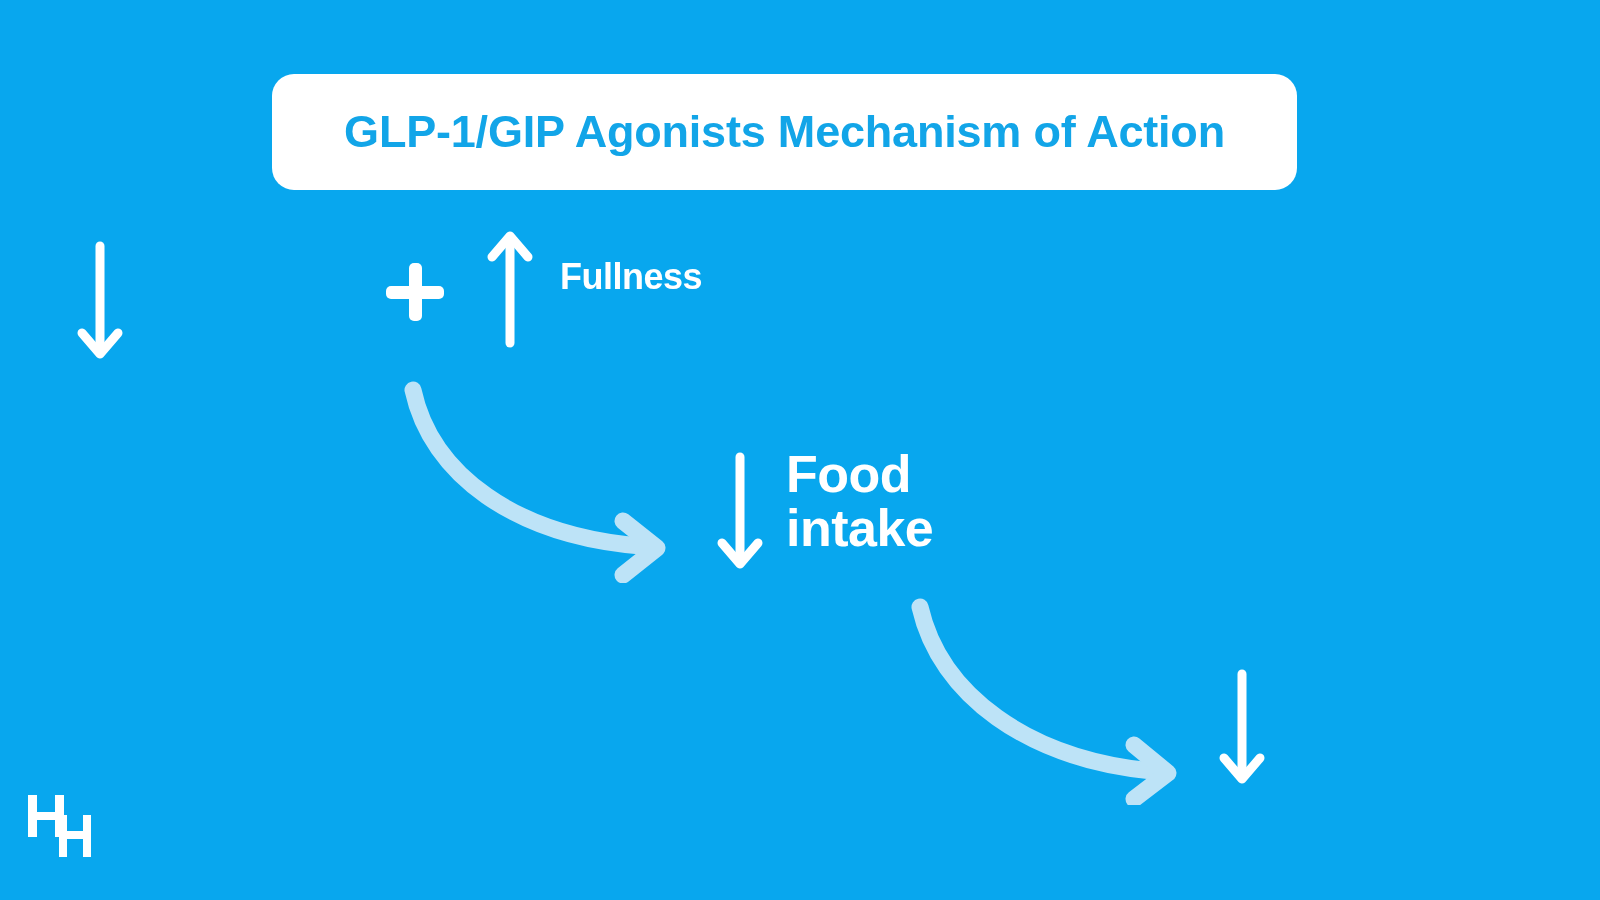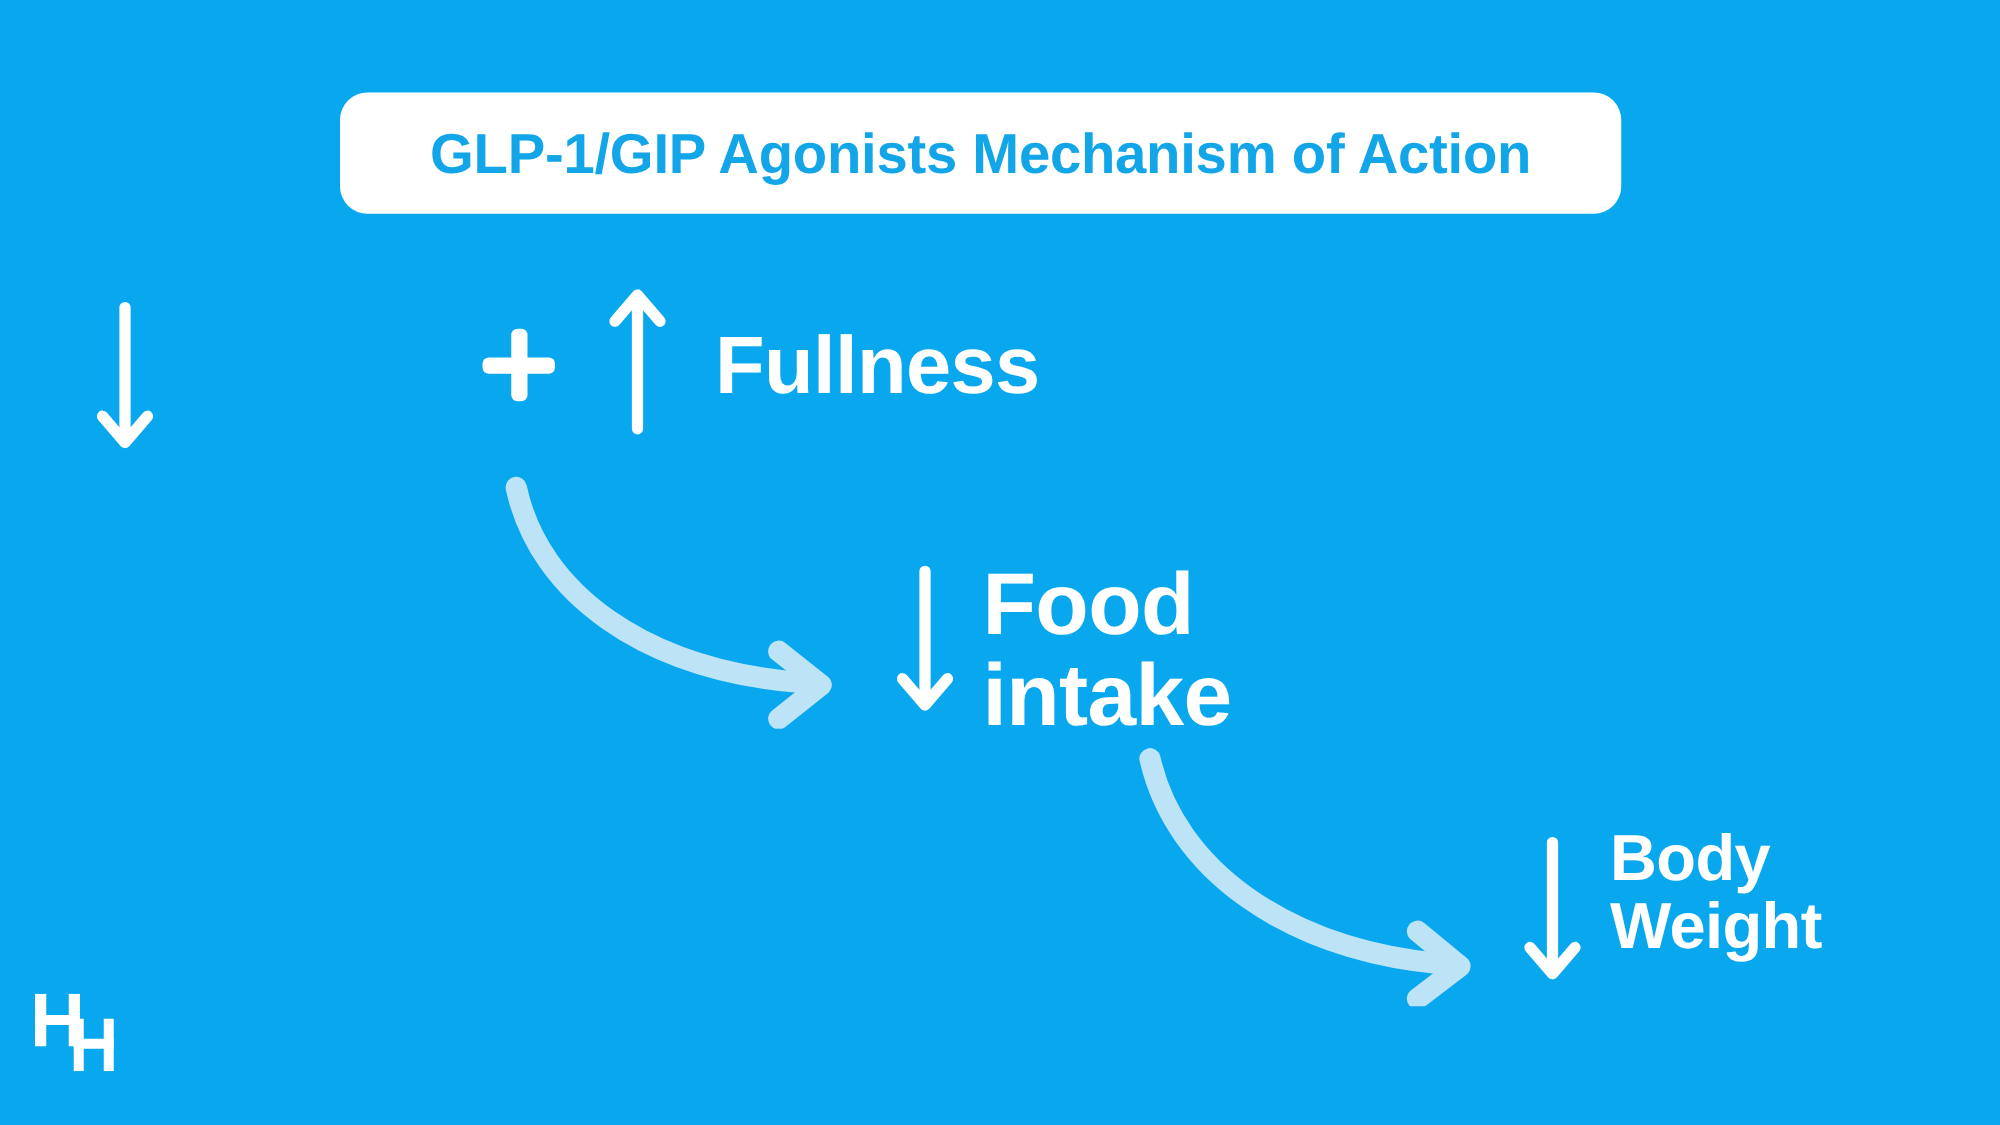--- a/index.html
+++ b/index.html
@@ -17,21 +17,21 @@
     font-family: "Liberation Sans", sans-serif;
     -webkit-font-smoothing: antialiased;
   }
 
   
   .title-pill {
     position: absolute;
     left: 272px;
     top: 74px;
     width: 1025px;
-    height: 97px;
+    height: 116px;
     background: #ffffff;
     border-radius: 22px;
     display: flex;
     align-items: center;
     justify-content: center;
   }
   .title-text {
     color: #12a5e8;
     font-size: 45px;
     font-weight: bold;
@@ -52,27 +52,26 @@
   }
 
   #appetite-label {
     left: 136px;
     top: 258px;
     font-size: 52px;
   }
   #fullness-label {
     left: 560px;
     top: 258px;
-    font-size: 65px;
-    margin-left: 12px;
+    font-size: 36px;
   }
   #food-intake-label {
     left: 786px;
     top: 447px;
-    font-size: 70px;
+    font-size: 52px;
   }
   #body-weight-label {
     left: 1288px;
     top: 660px;
     font-size: 52px;
   }
 
   
   .straight-arrow {
     position: absolute;
@@ -161,22 +160,20 @@
   <svg class="curved-arrow" style="left:900px; top:595px;" width="285" height="210" viewBox="0 0 285 210">
     <path d="M 20 12 C 40 100 128 164 252 176" fill="none" stroke="#bde3f7" stroke-width="17" stroke-linecap="round" stroke-linejoin="round"></path>
     <polyline points="234,150 268,178 234,204" fill="none" stroke="#bde3f7" stroke-width="17" stroke-linecap="round" stroke-linejoin="round"></polyline>
   </svg>
 
   <svg class="straight-arrow" style="left:1218px; top:660px;" width="48" height="130" viewBox="0 0 48 130">
     <line x1="24" y1="14" x2="24" y2="108" stroke="#ffffff" stroke-width="9" stroke-linecap="round"></line>
     <polyline points="6,98 24,119 42,98" fill="none" stroke="#ffffff" stroke-width="9" stroke-linecap="round" stroke-linejoin="round"></polyline>
   </svg>
 
-  <div class="node-label" id="body-weight-label">Body
-Weight</div>
 
   <svg class="logo" viewBox="0 0 70 62">
 
     <rect x="0" y="0" width="9" height="42" fill="#ffffff"></rect>
     <rect x="27" y="0" width="9" height="42" fill="#ffffff"></rect>
     <rect x="0" y="17" width="36" height="8" fill="#ffffff"></rect>
 
     <rect x="31" y="20" width="8" height="42" fill="#ffffff"></rect>
     <rect x="55" y="20" width="8" height="42" fill="#ffffff"></rect>
     <rect x="31" y="36" width="32" height="8" fill="#ffffff"></rect>

